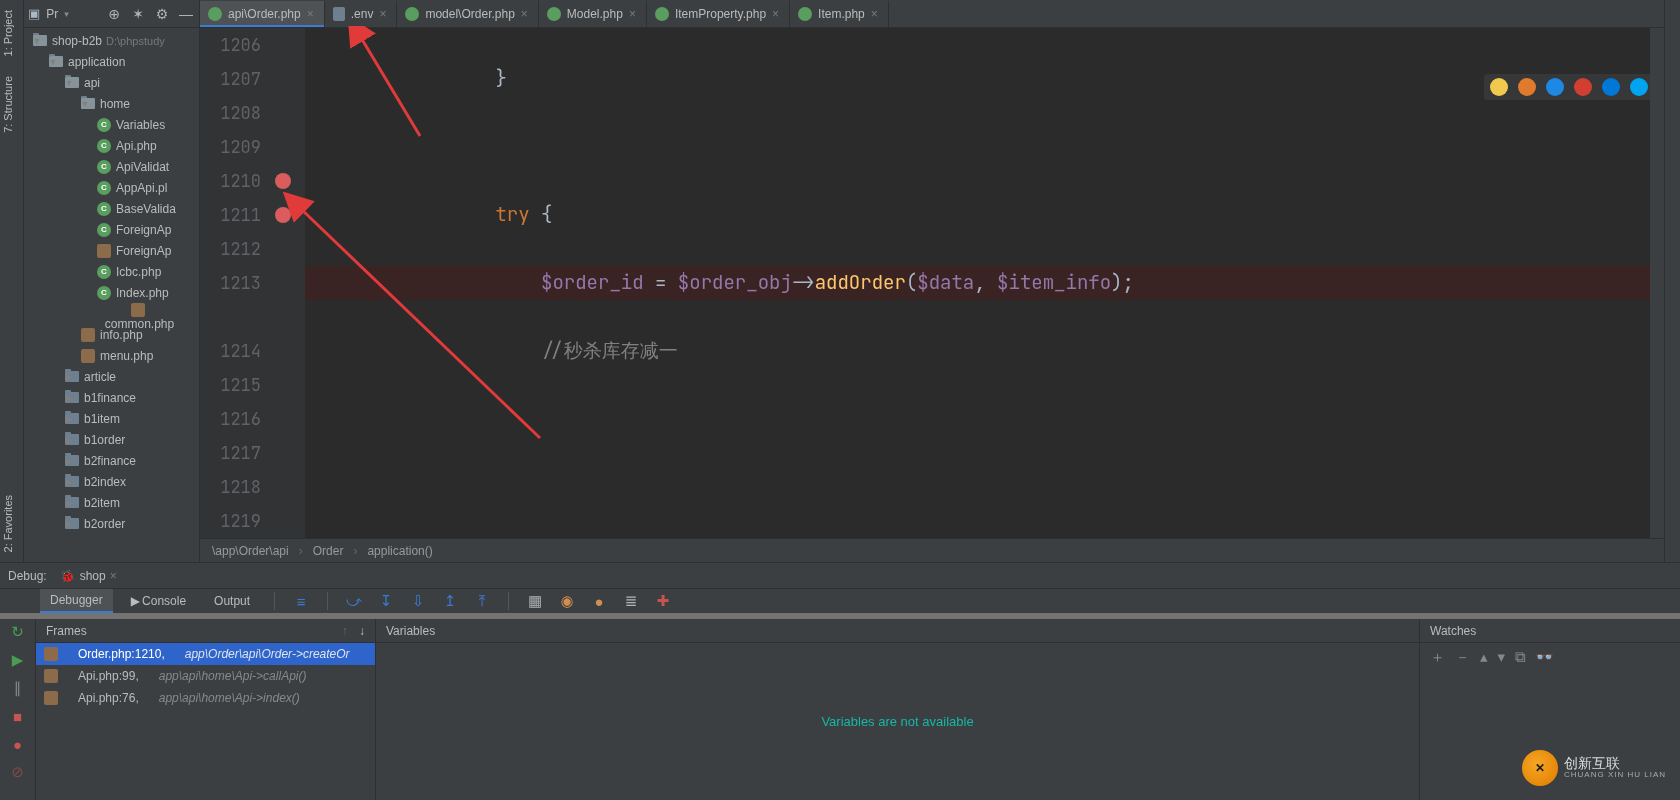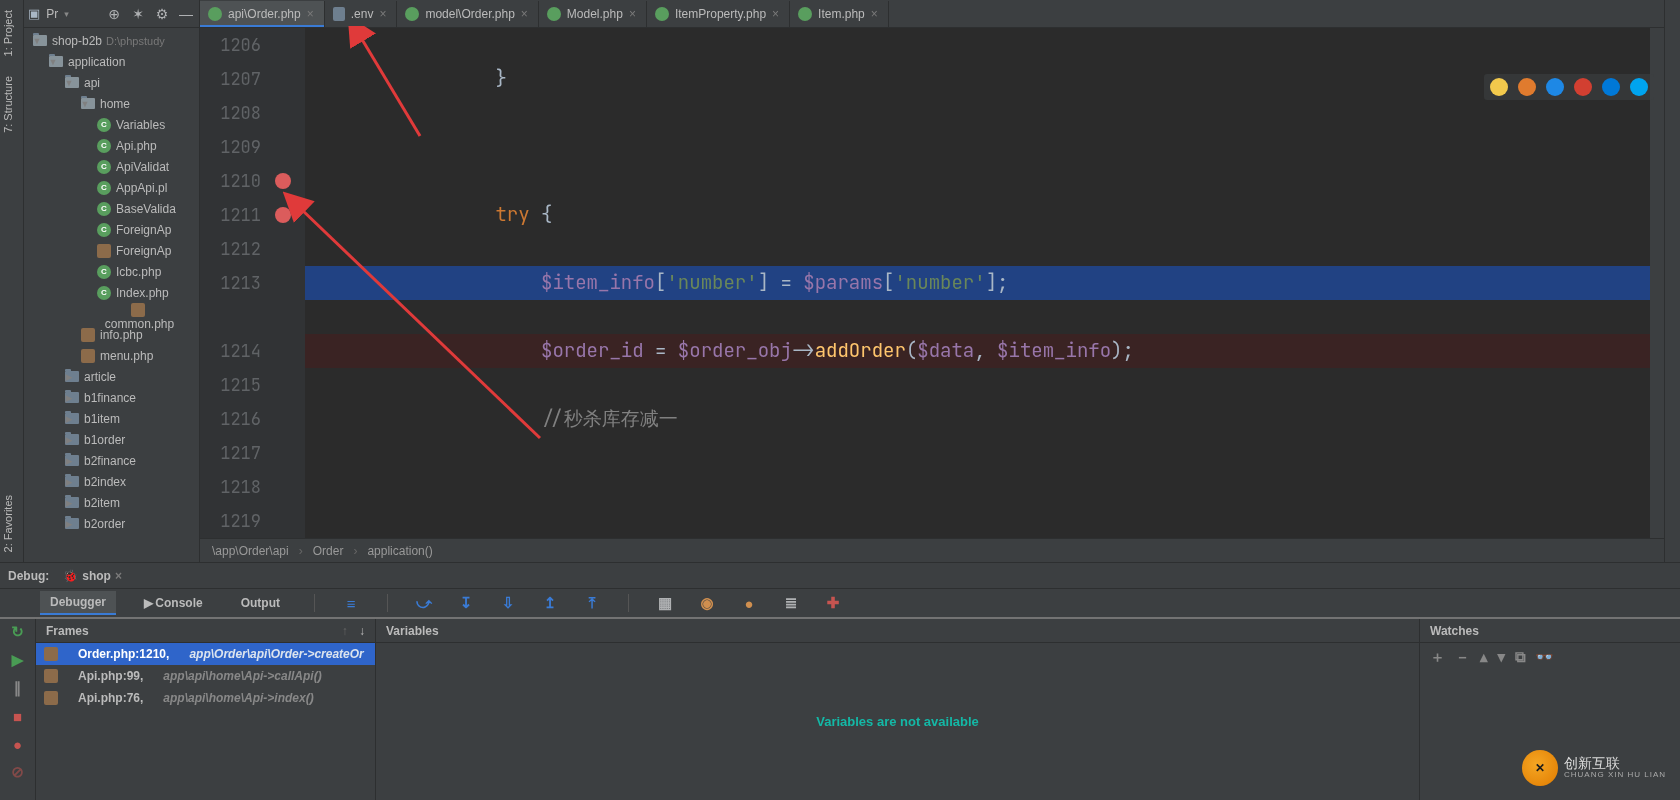--- a/index.html
+++ b/index.html
@@ -128,33 +128,33 @@
 .bi { width:18px; height:18px; border-radius:50%; }
 
 
 .breadcrumb {
   height:24px; background:#3c3f41; border-top:1px solid #2d2f30;
   display:flex; align-items:center; padding:0 12px; font-size:12px; color:#999; gap:4px;
 }
 .breadcrumb .sep { color:#666; margin:0 6px; }
 
 
-.debug-panel { height: 238px; background:#3c3f41; border-top:1px solid #2d2f30; display:flex; flex-direction:column;font-weight:bold; }
+.debug-panel { height: 238px; background:#3c3f41; border-top:1px solid #2d2f30; display:flex; flex-direction:column; }
 .debug-tabs {
   height: 26px; display:flex; align-items:center; padding:0 8px; gap:8px;
   border-bottom:1px solid #2d2f30; font-size:12px; color:#bbbbbb;
 }
 .debug-tabs .label { color:#bbbbbb; }
 .debug-tabs .cfg { display:flex; align-items:center; gap:4px; padding:2px 6px; }
 .debug-tabs .cfg .bug { color:#d08f4f; }
 .debug-tabs .close { color:#7a7a7a; cursor:pointer; }
 
 .debug-toolbar {
-  height: 30px; display:flex; align-items:center; border-bottom:2px solid #737373;
-  padding-left: 40px; gap: 18px;
+  height: 30px; display:flex; align-items:center; border-bottom:6px solid #737373;
+  padding-left: 40px; gap: 8px;
 }
 .debug-toolbar .subtab { padding: 4px 10px; font-size:12px; color:#bbbbbb; cursor:pointer; }
 .debug-toolbar .subtab.active { background:#4e5254; border-bottom:2px solid #3a7bd5; }
 .debug-toolbar .subtab .dot { width:8px; height:8px; display:inline-block; }
 .debug-toolbar .sep { width:1px; height:18px; background:#555; margin:0 6px; }
 .debug-toolbar .ibtn { width:24px; height:24px; display:flex; align-items:center; justify-content:center; color:#afb1b3; cursor:pointer; font-size:15px; }
 .ibtn.blue { color:#3a7bd5; }
 .ibtn.orange { color:#d08f4f; }
 .ibtn.red { color:#c75450; }
 
@@ -454,21 +454,20 @@
             <div class="ln">1215</div>
             <div class="ln">1216</div>
             <div class="ln">1217</div>
             <div class="ln">1218</div>
             <div class="ln">1219</div>
           </div>
         <div class="code">
 <div class="line"><span>                }</span></div>
 <div class="line"><span></span></div>
 <div class="line"><span>                </span><span class="c-k">try</span><span> {</span></div>
-<div class="line sel"><span>                    </span><span class="c-v">$item_info</span><span>[</span><span class="c-s">'number'</span><span>] = </span><span class="c-v">$params</span><span>[</span><span class="c-s">'number'</span><span>];</span></div>
 <div class="line bp-line"><span>                    </span><span class="c-v">$order_id</span><span> = </span><span class="c-v">$order_obj</span><span>-&gt;</span><span class="c-f">addOrder</span><span>(</span><span class="c-v">$data</span><span>, </span><span class="c-v">$item_info</span><span>);</span></div>
 <div class="line"><span>                    </span><span class="c-c">//秒杀库存减一</span></div>
 
 
 
 
 
 
 
 

